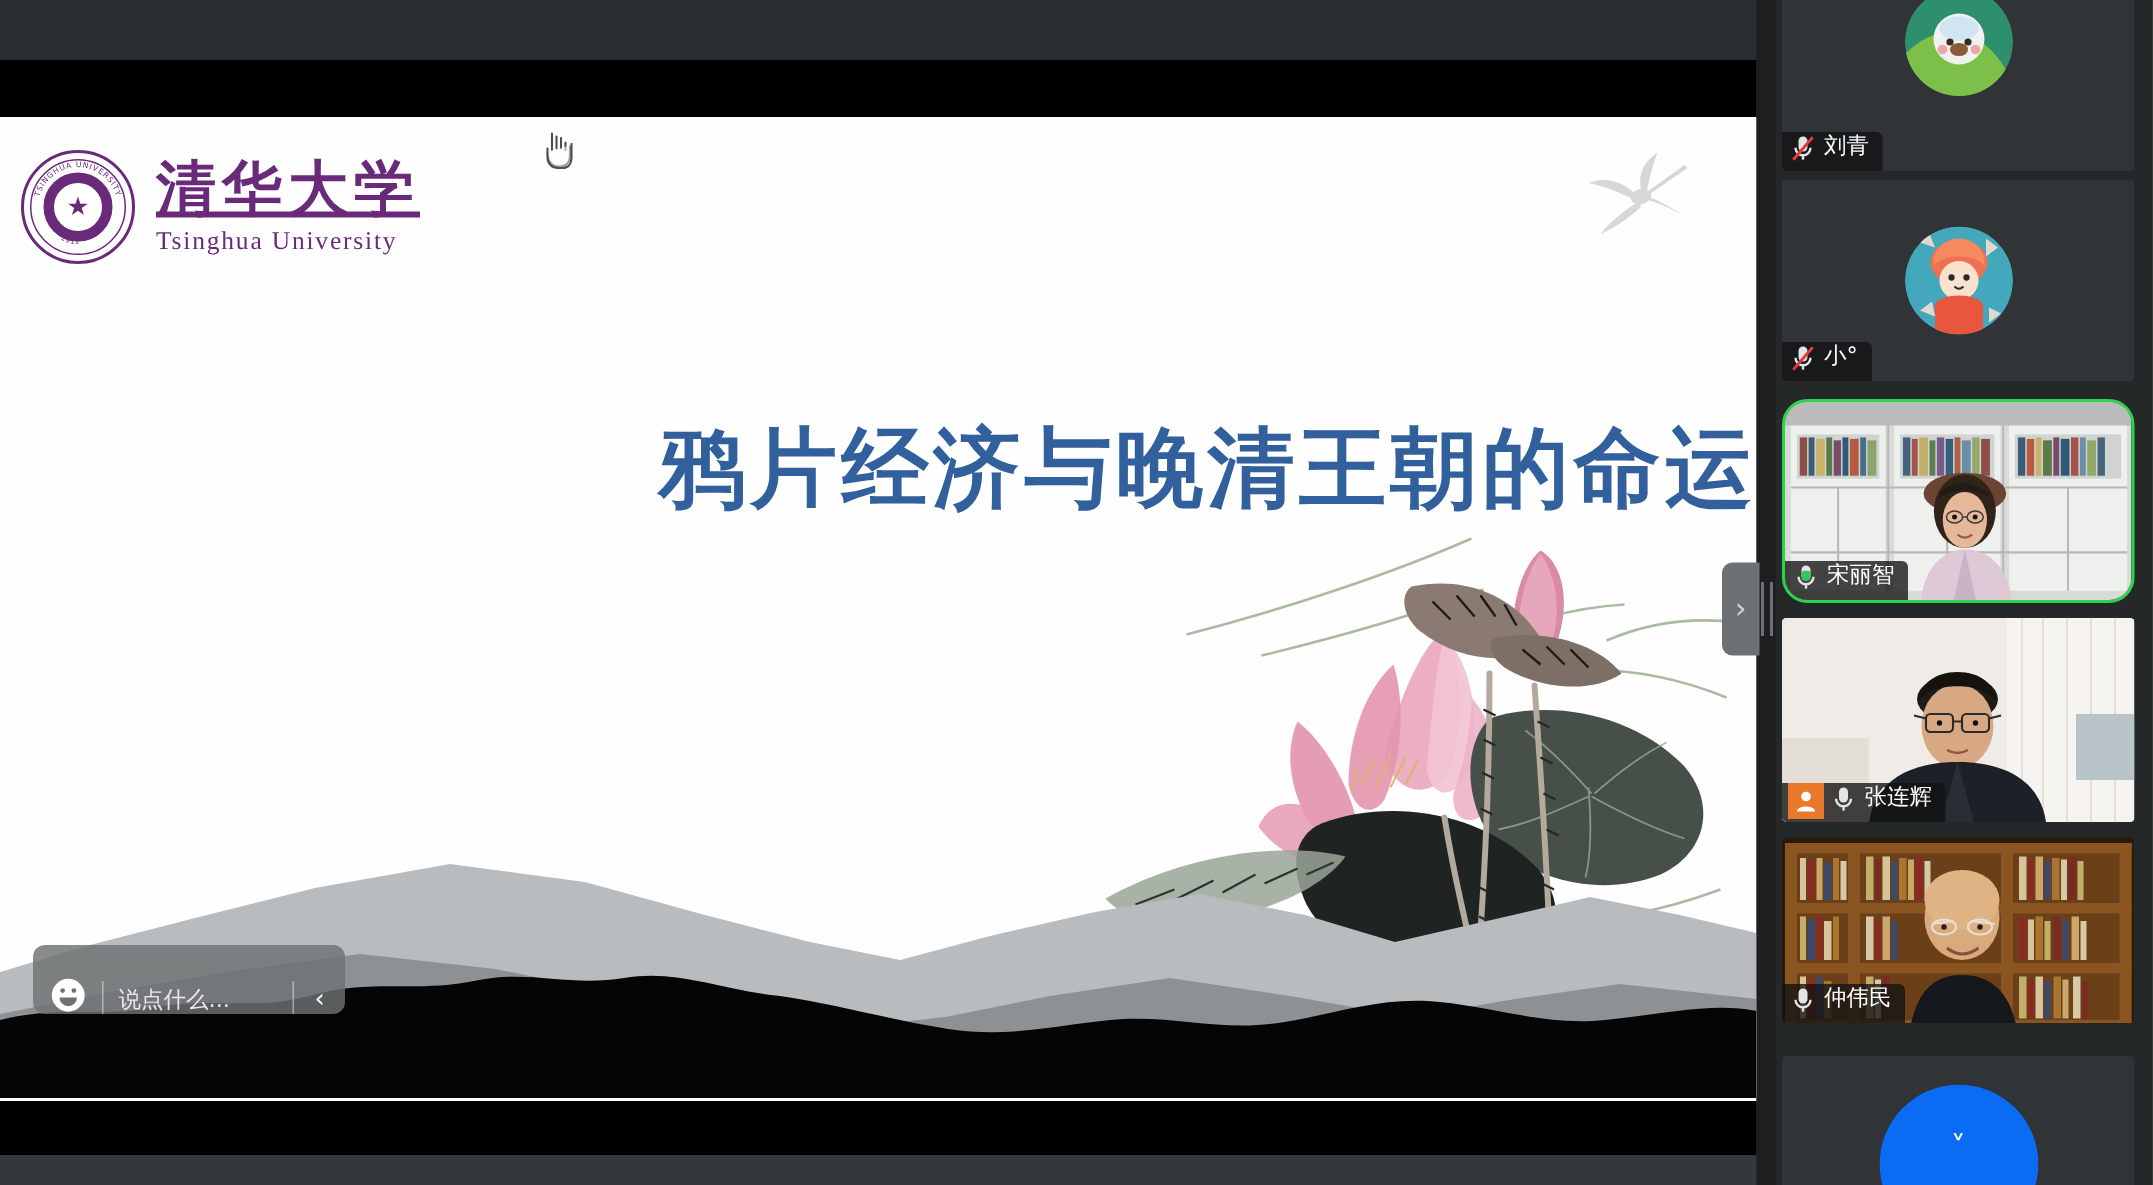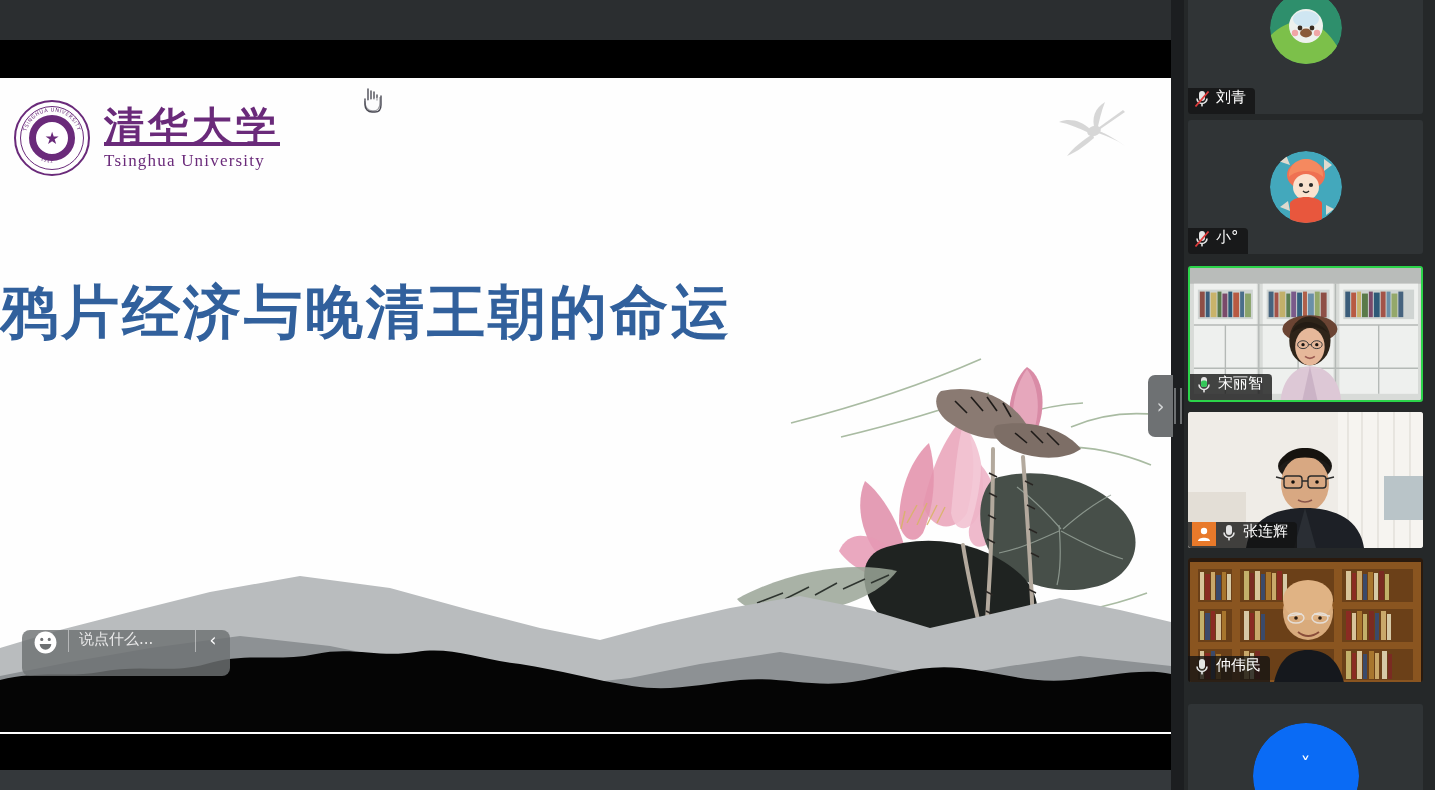--- a/index.html
+++ b/index.html
@@ -32,35 +32,35 @@
   .seal-ring-txt{ position:absolute; inset:0; z-index:2; }
   .logo-cn{ color:#6a2a7a; font-size:40px; line-height:1; letter-spacing:4px;
      font-family:"DejaVu Sans","Liberation Sans",sans-serif; font-weight:700;text-decoration:underline; }
   .logo-en{ color:#6a2a7a; font-size:17px; letter-spacing:1.2px; margin-top:5px;
      font-family:"Liberation Serif",serif; }
 
   
   .dragonfly{ position:absolute; right:28px; top:22px; width:92px; height:62px; opacity:.55; }
 
   
-  .slide-title{ position:absolute; left:0; right:0; top:196px; text-align:left;
+  .slide-title{ position:absolute; left:0; right:0; top:196px; text-align:right;
      color:#31609c; font-size:58px; font-weight:700; letter-spacing:3px; }
   .slide-sub{ position:absolute; left:280px; top:330px; color:#1a1a1a;
      font-family:"DejaVu Serif","Liberation Serif",serif; font-size:30px; line-height:1.32; letter-spacing:1px; }
   .slide-sub .ln{ white-space:pre; }
 
   
   .lotus{ position:absolute; right:0; top:275px; width:440px; height:350px; }
 
   
   .mtns{ position:absolute; left:0; bottom:0; width:1171px; height:180px; }
 
   
   .chatbar{ position:absolute; left:22px; top:552px; height:46px; width:208px;
-     background:rgba(110,113,115,.82); border-radius:8px; display:flex; align-items:flex-start; }
+     background:rgba(110,113,115,.82); border-radius:8px; display:flex; align-items:flex-end; }
   .chat-emoji{ width:46px; display:flex; align-items:center; justify-content:center; }
   .chat-div{ width:1px; height:22px; background:rgba(255,255,255,.45); }
   .chat-ph{ flex:1; color:#e8e8e8; font-size:15px; padding:0 10px; white-space:nowrap; overflow:hidden; }
   .chat-chev{ width:34px; display:flex; align-items:center; justify-content:center;
      color:#fff; font-size:17px; }
 
   
   .cursor{ position:absolute; left:361px; top:87px; width:22px; height:26px; z-index:40; }
 
   
@@ -323,21 +323,21 @@
             <rect x="6" y="2" width="6" height="10" rx="3" fill="#e4e4e4"></rect>
             <path d="M4 9.5 A5 5 0 0 0 14 9.5" stroke="#e4e4e4" stroke-width="1.6" fill="none"></path>
             <rect x="8.2" y="14" width="1.6" height="3.4" fill="#e4e4e4"></rect>
             <line x1="2.5" y1="17.5" x2="15.5" y2="2.5" stroke="#e03b3b" stroke-width="1.9"></line>
           </svg>
         </span>
         <span class="name-txt">小°</span>
       </div>
     </div>
 
-    <div class="tile speaking" style="top:266px; height:136px;">
+    <div class="tile speaking" style="top:266px; height:136px;border-radius:17px;">
       <svg class="bg-frame" viewBox="0 0 235 136" preserveAspectRatio="none">
         <rect width="235" height="136" fill="#d8dbd8"></rect>
         <rect x="0" y="0" width="235" height="16" fill="#b9bcba"></rect>
         <g fill="#eef0ee">
           <rect x="4" y="16" width="64" height="112"></rect>
             <rect x="74" y="16" width="72" height="112"></rect>
           <rect x="152" y="16" width="80" height="112"></rect>
         </g>
         <g>
           <rect x="8" y="22" width="56" height="30" fill="#cfd4d2"></rect>

